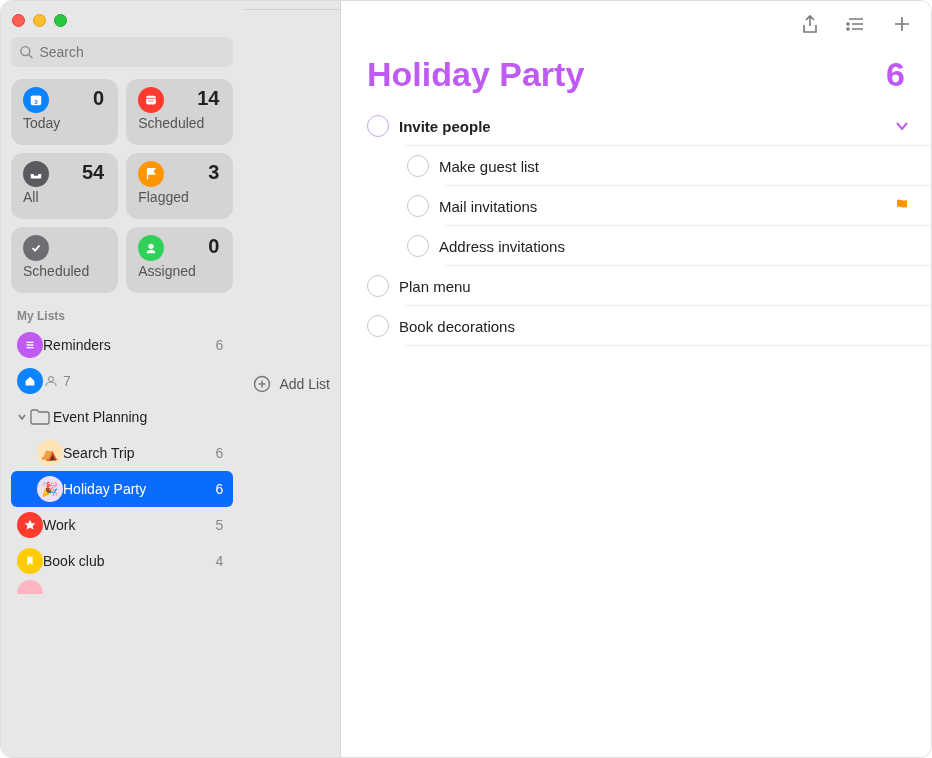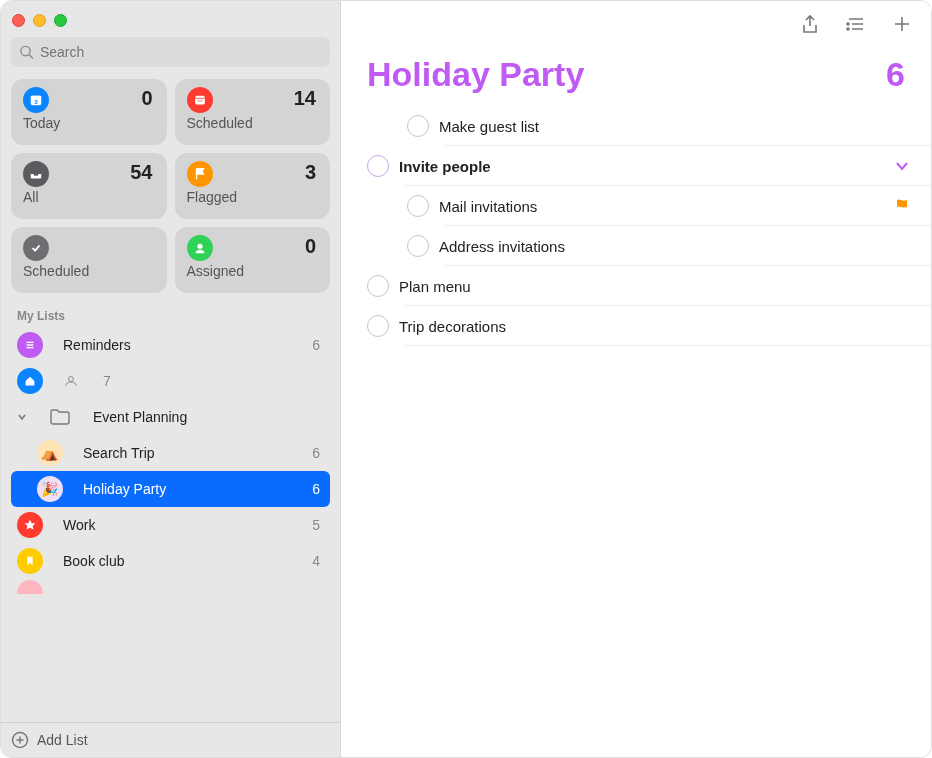--- a/index.html
+++ b/index.html
@@ -28,21 +28,21 @@
 
   .columns { display: flex; flex: 1; min-height: 0; }
 
   
   .sidebar {
     width: 340px;
     min-width: 340px;
     background: #e7e7e7;
     border-right: 1px solid #d6d6d6;
     display: flex;
-    flex-direction: column;
+    flex-direction: row;
     padding-top: 8px;
     position: relative;
   }
   
   .window-chrome { position: absolute; top: 0; left: 0; z-index: 5; }
   .sidebar-inner { padding: 28px 10px 0 10px; flex:1; overflow:hidden; display:flex; flex-direction:column; }
 
   .search-wrap {
     background: #dcdcdc;
     border-radius: 7px;
@@ -96,21 +96,21 @@
     padding: 4px 6px 4px 6px;
   }
   .list-item, .group-item {
     display:flex; align-items:center;
     height: 36px;
     padding: 0 10px 0 6px;
     border-radius: 6px;
     font-size: 14px;
     color:#222;
     cursor:pointer;
-    gap: 20px;
+    gap: 0;
   }
   .list-item.indent { padding-left: 26px; }
   .list-item.selected {
     background:#0a6cff; color:#fff;
   }
   .list-item.selected .list-count { color:#fff; }
   .list-icon {
     width:26px; height:26px; border-radius:50%;
     display:flex; align-items:center; justify-content:center;
     flex-shrink:0;
@@ -404,51 +404,51 @@
           </svg>
       </div>
     </div>
 
     <div class="list-header">
       <div class="title">Holiday Party</div>
       <div class="big-count">6</div>
     </div>
 
     <div class="reminders">
-      <div class="reminder-row sub">
-        <div class="radio"></div>
-        <div class="text">Make guest list</div>
-        <div class="rule"></div>
-      </div>
       <div class="reminder-row parent">
         <div class="radio purple"></div>
         <div class="text">Invite people</div>
         <div class="chevron"><svg viewBox="0 0 18 18">
               <polyline points="4,6 9,12 14,6"></polyline>
             </svg></div>
         <div class="rule"></div>
       </div>
       <div class="reminder-row sub">
         <div class="radio"></div>
+        <div class="text">Make guest list</div>
+        <div class="rule"></div>
+      </div>
+      <div class="reminder-row sub">
+        <div class="radio"></div>
         <div class="text">Mail invitations</div>
         <div class="flag"><svg viewBox="0 0 18 18">
               <path d="M4 2 L4 16 M4 3 C7 1 9 5 14 3 L14 10 C9 12 7 8 4 10 Z"></path>
             </svg></div>
         <div class="rule"></div>
       </div>
       <div class="reminder-row sub">
         <div class="radio"></div>
         <div class="text">Address invitations</div>
         <div class="rule"></div>
       </div>
       <div class="reminder-row">
         <div class="radio"></div>
         <div class="text">Plan menu</div>
         <div class="rule"></div>
       </div>
       <div class="reminder-row">
         <div class="radio"></div>
-        <div class="text">Trip decorations</div>
+        <div class="text">Book decorations</div>
         <div class="rule"></div>
       </div>
     </div>
   </main>
 </div>
 
 </body></html>

